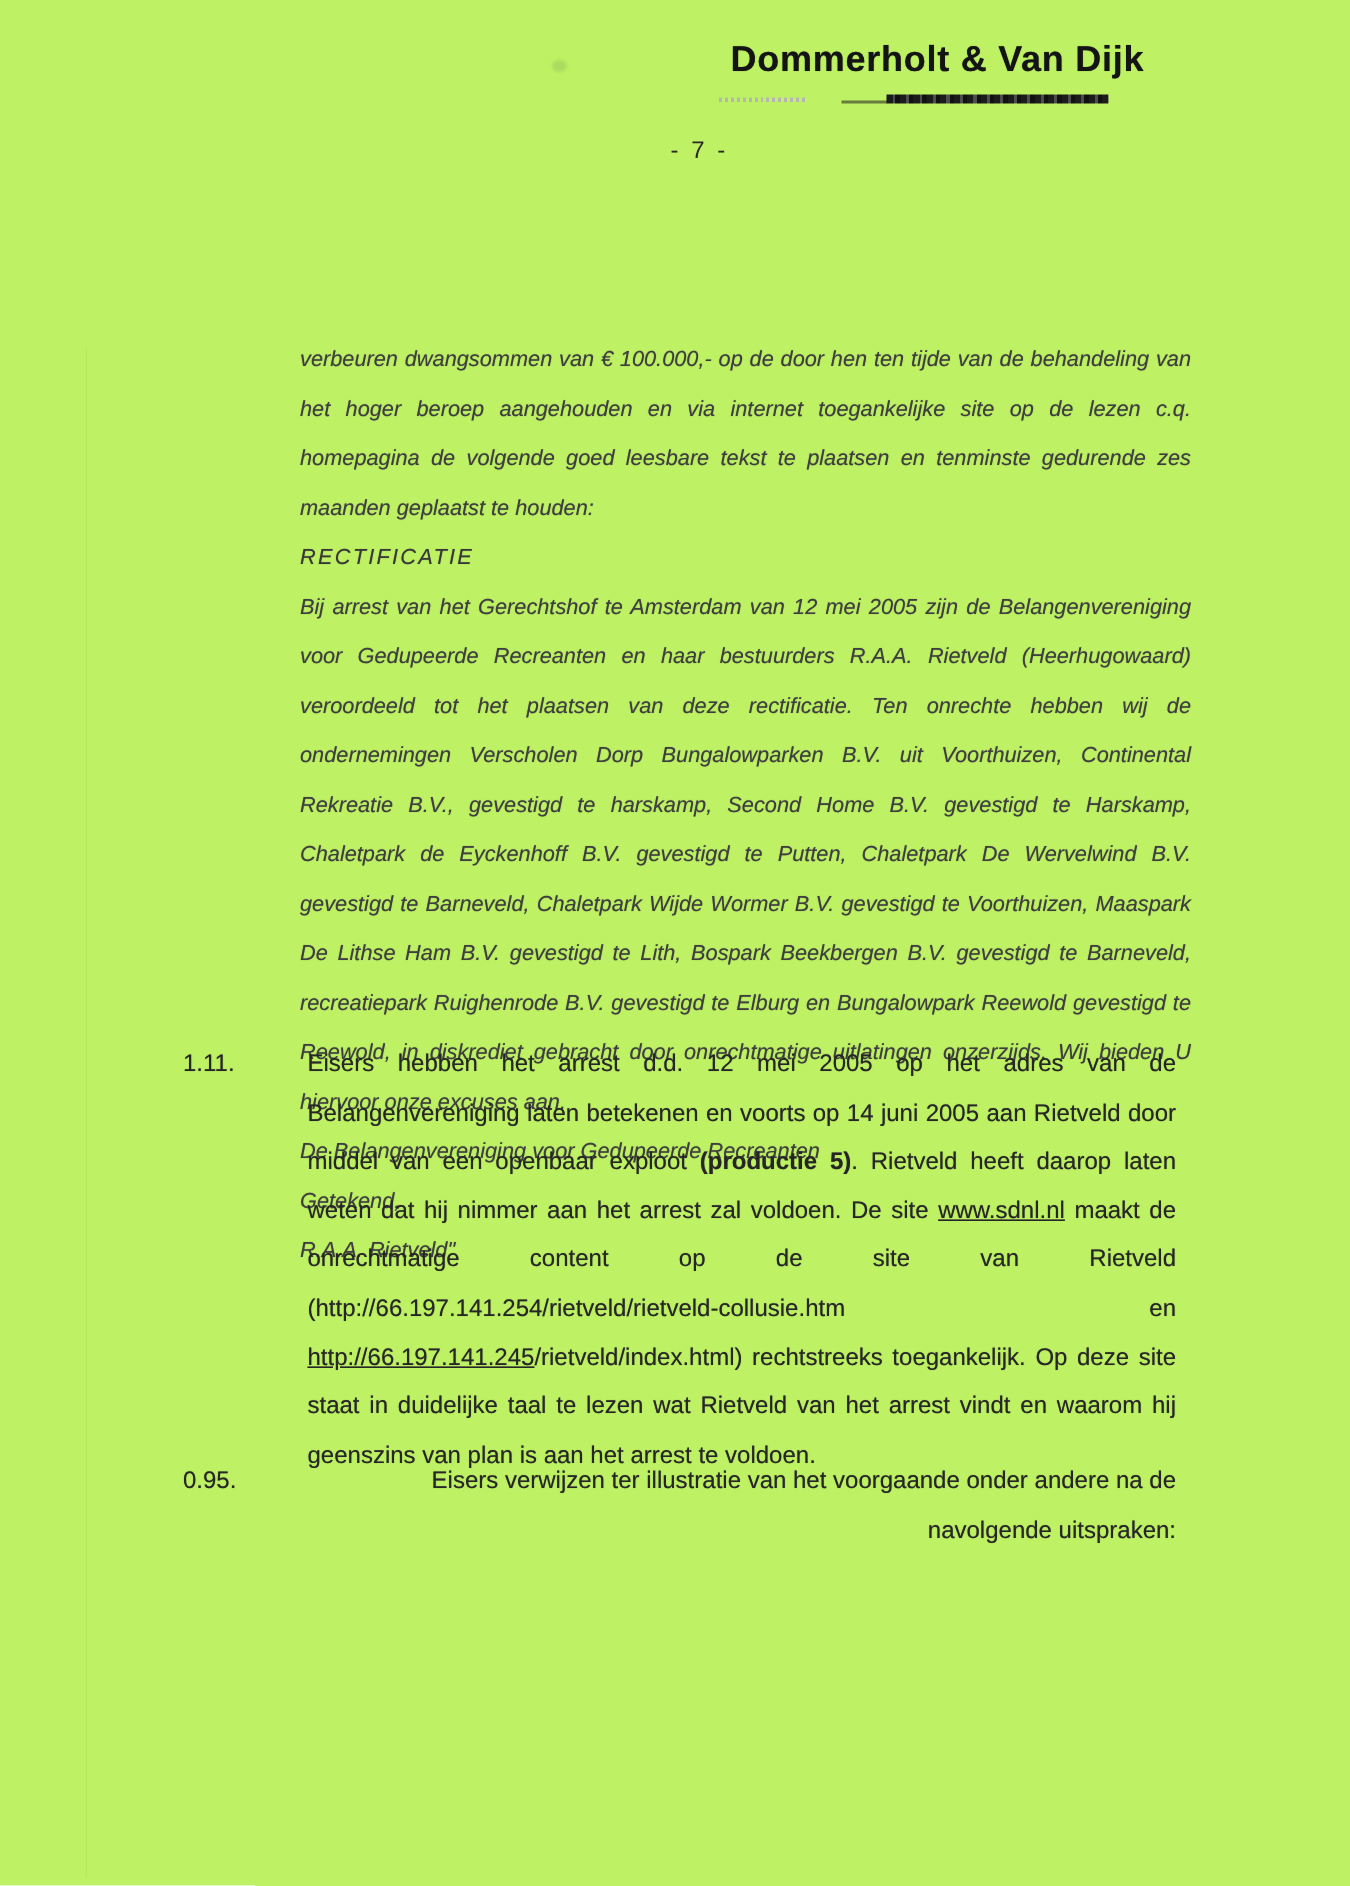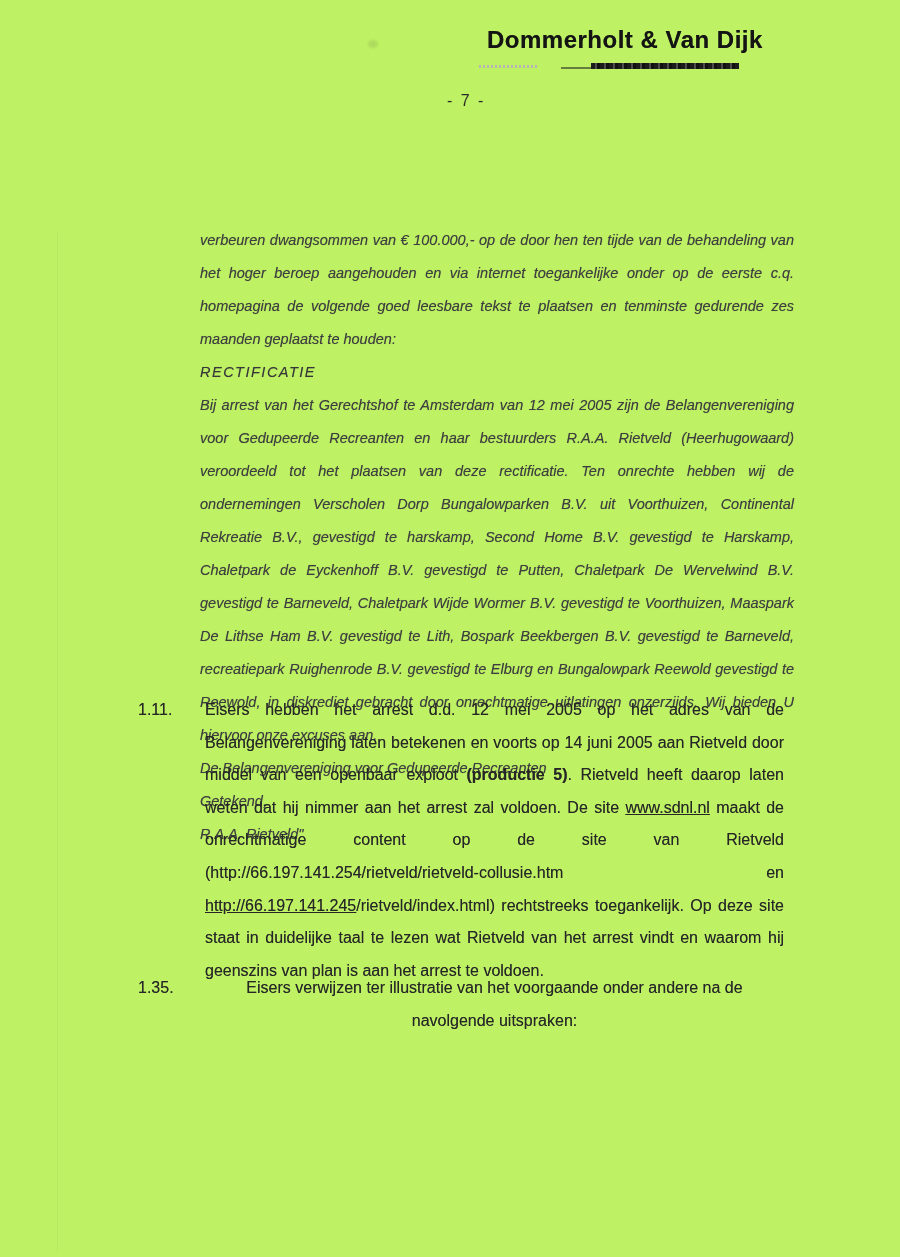--- a/index.html
+++ b/index.html
@@ -118,59 +118,59 @@
     width: 662px;
     font-size: 16px;
     line-height: 32.6px;
     color: #262626;
     text-shadow: 0 0 0.6px rgba(40,40,40,0.55);
   }
   .para-111 { top: 694px; }
   .para-112 { top: 972px; }
   .para-number {
     position: absolute;
-    left: 16px;
+    left: 0;
     top: 0;
   }
   .para-body {
     margin-left: 83px;
     width: 579px;
     text-align: justify;
   }
-  .para-112 .para-body { text-align: center; }
+  .para-112 .para-body { text-align: right; }
   .para-body .seg-bold { font-weight: bold; }
   .para-body .seg-underline { text-decoration: underline; }
 </style>
 </head>
 <body>
 
 <div class="page">
 
   <div class="scan-edge"></div>
   <div class="scan-smudge"></div>
 
   <div class="firm-name">Dommerholt &amp; Van Dijk</div>
   <div class="firm-rule">
     <span class="rule-smalltext"></span>
     <span class="rule-dashes"></span>
   </div>
   <div class="page-number">- 7 -</div>
 
   <section class="quote">
-    <p class="justified">verbeuren dwangsommen van € 100.000,- op de door hen ten tijde van de behandeling van het hoger beroep aangehouden en via internet toegankelijke onder op de eerste c.q. homepagina de volgende goed leesbare tekst te plaatsen en tenminste gedurende zes maanden geplaatst te houden:</p>
+    <p class="justified">verbeuren dwangsommen van € 100.000,- op de door hen ten tijde van de behandeling van het hoger beroep aangehouden en via internet toegankelijke site op de lezen c.q. homepagina de volgende goed leesbare tekst te plaatsen en tenminste gedurende zes maanden geplaatst te houden:</p>
     <p class="quote-heading">RECTIFICATIE</p>
     <p class="justified">Bij arrest van het Gerechtshof te Amsterdam van 12 mei 2005 zijn de Belangenvereniging voor Gedupeerde Recreanten en haar bestuurders R.A.A. Rietveld (Heerhugowaard) veroordeeld tot het plaatsen van deze rectificatie. Ten onrechte hebben wij de ondernemingen Verscholen Dorp Bungalowparken B.V. uit Voorthuizen, Continental Rekreatie B.V., gevestigd te harskamp, Second Home B.V. gevestigd te Harskamp, Chaletpark de Eyckenhoff B.V. gevestigd te Putten, Chaletpark De Wervelwind B.V. gevestigd te Barneveld, Chaletpark Wijde Wormer B.V. gevestigd te Voorthuizen, Maaspark De Lithse Ham B.V. gevestigd te Lith, Bospark Beekbergen B.V. gevestigd te Barneveld, recreatiepark Ruighenrode B.V. gevestigd te Elburg en Bungalowpark Reewold gevestigd te Reewold, in diskrediet gebracht door onrechtmatige uitlatingen onzerzijds. Wij bieden U hiervoor onze excuses aan.</p>
     <p>De Belangenvereniging voor Gedupeerde Recreanten</p>
     <p>Getekend,</p>
     <p>R.A.A. Rietveld"</p>
   </section>
 
   <section class="numbered para-111">
     <div class="para-number">1.11.</div>
     <div class="para-body"><span>Eisers hebben het arrest d.d. 12 mei 2005 op het adres van de Belangenvereniging laten betekenen en voorts op 14 juni 2005 aan Rietveld door middel van een openbaar exploot </span><span class="seg-bold">(productie 5)</span><span>. Rietveld heeft daarop laten weten dat hij nimmer aan het arrest zal voldoen. De site </span><span class="seg-underline">www.sdnl.nl</span><span> maakt de onrechtmatige content op de site van Rietveld (</span><span>http://66.197.141.254/rietveld/rietveld-collusie.htm</span><span> en </span><span class="seg-underline">http://66.197.141.245</span><span>/rietveld/index.html) rechtstreeks toegankelijk. Op deze site staat in duidelijke taal te lezen wat Rietveld van het arrest vindt en waarom hij geenszins van plan is aan het arrest te voldoen.</span></div>
   </section>
 
   <section class="numbered para-112">
-    <div class="para-number">1.35.</div>
+    <div class="para-number">0.95.</div>
     <div class="para-body">Eisers verwijzen ter illustratie van het voorgaande onder andere na de navolgende uitspraken:</div>
   </section>
 
 </div>
 
 </body></html>

